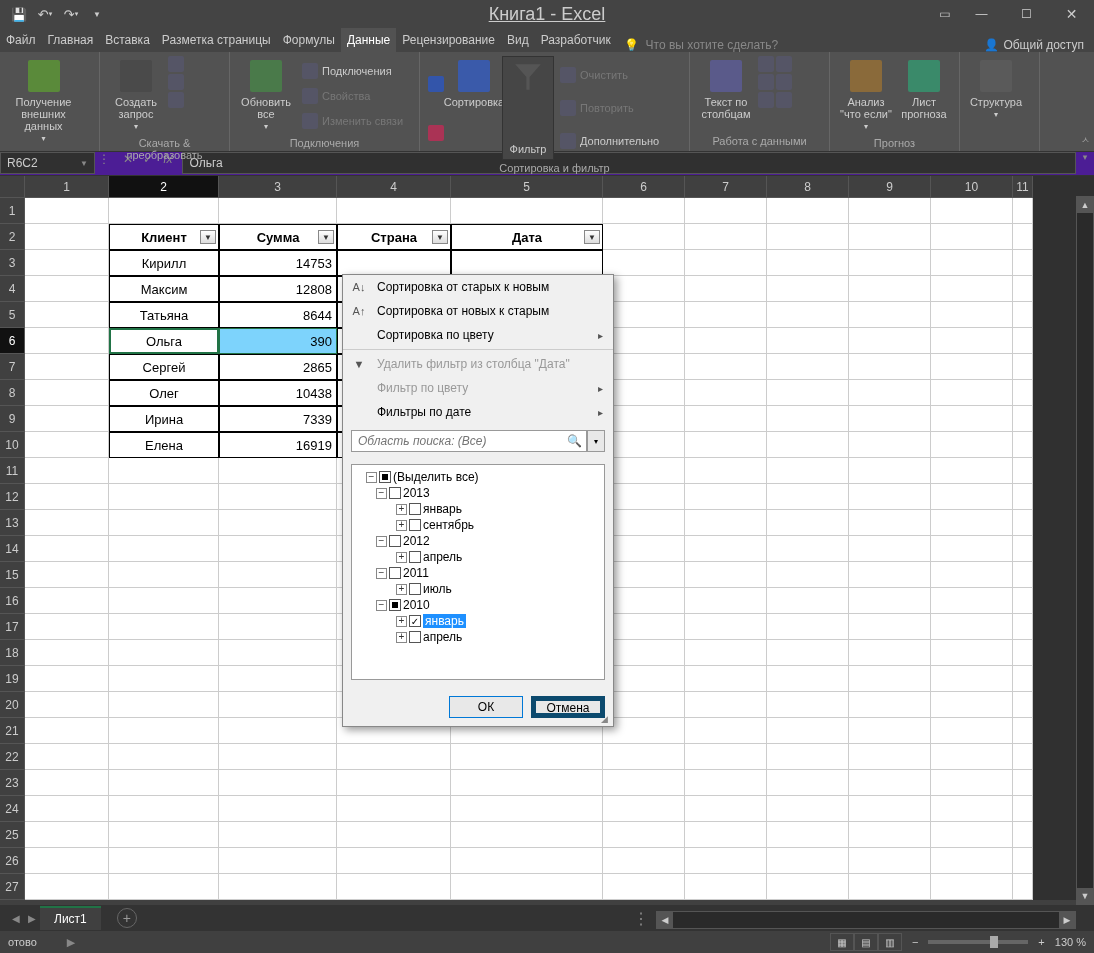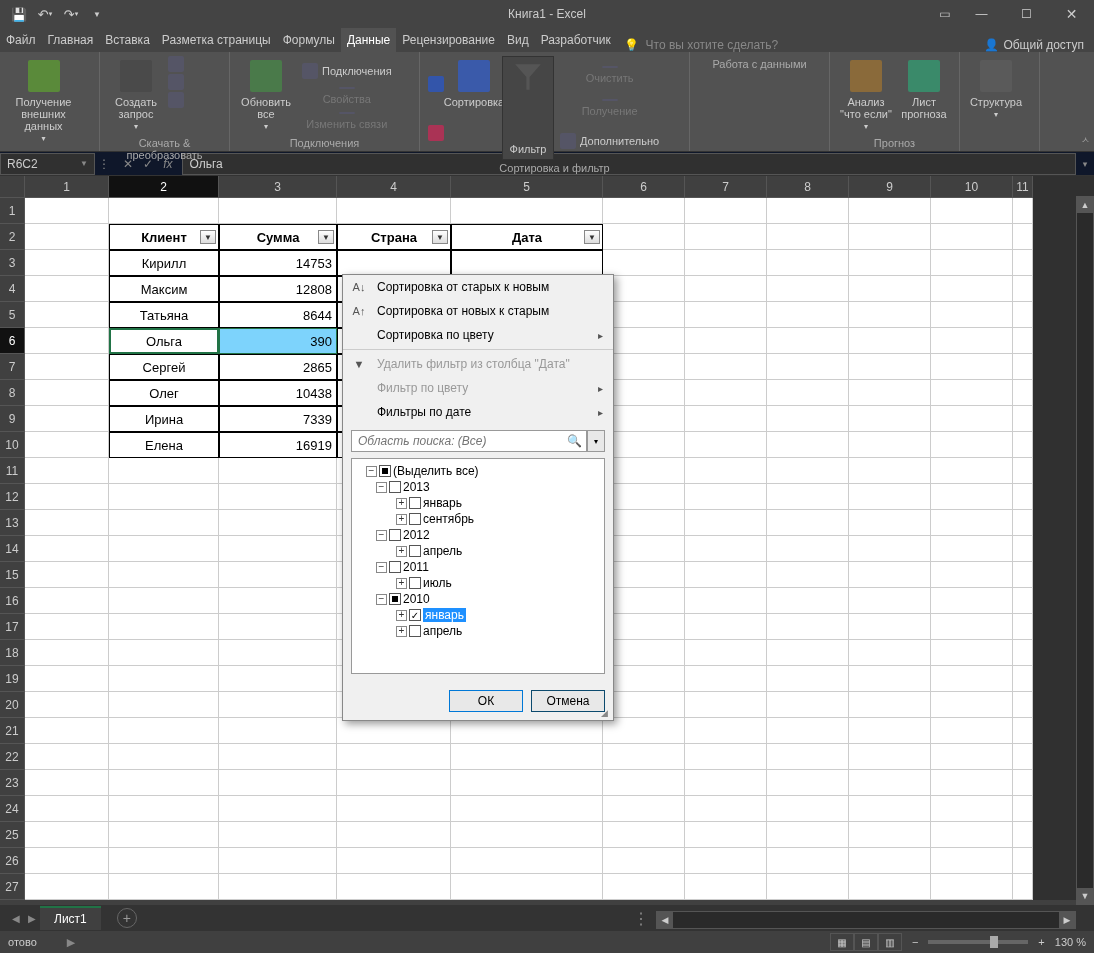--- a/index.html
+++ b/index.html
@@ -2,21 +2,21 @@
 <html><head>
 <meta charset="utf-8">
 <style>
 * { margin:0; padding:0; box-sizing:border-box; font-family:'Segoe UI',Arial,sans-serif; }
 body { background:#404040; width:1094px; height:953px; overflow:hidden; position:relative; }
 
 
 .titlebar { height:28px; background:#444; display:flex; align-items:center; color:#ccc; font-size:12px; position:relative; }
 .qat { display:flex; gap:8px; padding:0 10px; align-items:center; }
 .qat-btn { width:18px; height:18px; display:flex; align-items:center; justify-content:center; cursor:pointer; color:#ccc; font-size:13px; }
-.title-text { position:absolute; left:50%; transform:translateX(-50%); font-size:12px; }
+.title-text { position:absolute; left:50%; transform:translateX(-50%); font-size:18px;text-decoration:underline; }
 .win-controls { position:absolute; right:0; display:flex; }
 .win-btn { width:45px; height:28px; display:flex; align-items:center; justify-content:center; color:#ccc; cursor:pointer; font-size:12px; }
 .win-btn:last-child { font-size:14px; }
 .win-ribbon-btn { width:28px; }
 
 
 .tabs { height:24px; background:#444; display:flex; align-items:flex-end; color:#ccc; font-size:12px; }
 .tab { padding:0 6px; height:24px; line-height:24px; cursor:pointer; }
 .tab.active { background:#525252; color:#fff; }
 .tell-me { color:#888; padding:0 8px; flex:1; display:flex; align-items:center; gap:6px; }
@@ -29,27 +29,27 @@
 .rgrp-body { display:flex; gap:2px; flex:1; }
 .bigbtn { width:60px; display:flex; flex-direction:column; align-items:center; justify-content:flex-start; padding:4px 2px; cursor:pointer; text-align:center; gap:2px; }
 .bigbtn.narrow { width:52px; }
 .bigbtn.wide { width:75px; }
 .bigbtn .ic { width:32px; height:32px; background:#3a7a3a; border-radius:2px; margin-bottom:2px; }
 .bigbtn.filter-active { background:#464646; border:1px solid #333;gap:48px; }
 .bigbtn .lbl { font-size:11px; line-height:12px; }
 .bigbtn .drop { font-size:8px; }
 .smallbtns { display:flex; flex-direction:column; justify-content:space-around; padding:2px; }
 .smallbtn { height:20px; padding:1px 6px 1px 2px; display:flex; align-items:center; gap:4px; cursor:pointer; font-size:11px; white-space:nowrap; }
-.smallbtn.disabled { color:#777;flex-direction:column; }
+.smallbtn.disabled { color:#777; }
 .smic { width:16px; height:16px; background:#556; display:inline-block; border-radius:2px; }
 .vstack { display:flex; flex-direction:column; gap:2px; }
 .hstack { display:flex; gap:2px; }
 
 
-.fbar { height:24px; background:#0f172a; border-bottom:1px solid #333; display:flex; align-items:center; color:#ccc; font-size:12px; }
+.fbar { height:24px; background:#4c1d95; border-bottom:1px solid #333; display:flex; align-items:flex-start; color:#ccc; font-size:12px; }
 .namebox { width:95px; height:22px; background:#303030; border:1px solid #555; padding:0 6px; display:flex; align-items:center; justify-content:space-between; }
 .fbtns { display:flex; gap:10px; padding:0 10px; color:#888; }
 .fx { font-style:italic; }
 .finput { flex:1; height:22px; background:#303030; border:1px solid #555; padding:0 6px; display:flex; align-items:center; }
 
 
 .sheet-wrap { position:relative; background:#303030; }
 .colheads { display:flex; height:22px; }
 .corner { width:25px; height:22px; background:#404040; border-right:1px solid #555; border-bottom:1px solid #555; }
 .colh { height:22px; background:#404040; color:#ccc; display:flex; align-items:center; justify-content:center; font-size:12px; border-right:1px solid #555; border-bottom:1px solid #555; cursor:pointer; }
@@ -84,21 +84,21 @@
 .fp-search .sbtn { width:22px; text-align:center; color:#555; cursor:pointer; }
 .fp-tree { margin:0 8px 8px 8px; border:1px solid #999; background:#fff; height:216px; padding:4px 4px; overflow:auto; }
 .tree-node { height:16px; display:flex; align-items:center; gap:2px; font-size:12px; white-space:nowrap; }
 .pm { width:11px; height:11px; border:1px solid #888; display:inline-flex; align-items:center; justify-content:center; font-size:10px; line-height:1; color:#333; cursor:pointer; background:#fff; }
 .cb { width:12px; height:12px; border:1px solid #555; display:inline-flex; align-items:center; justify-content:center; font-size:9px; cursor:pointer; background:#fff; }
 .cb.part { background:#fff; position:relative; }
 .cb.part::after { content:''; position:absolute; inset:2px; background:#000; }
 .cb.chk::after { content:'✓'; font-size:10px; }
 .tree-lbl.hl { background:#1e90ff; color:#fff; padding:0 2px; }
 .fp-btns { display:flex; justify-content:flex-end; gap:8px; padding:8px; }
-.fp-btn { width:74px; height:22px; border:1px solid #0c4a6e; background:#e8e8e8; font-size:12px; cursor:pointer; }
+.fp-btn { width:74px; height:22px; border:5px solid #0c4a6e; background:#e8e8e8; font-size:12px; cursor:pointer; }
 .fp-btn.primary { border:1px solid #0078d7; }
 .fp-resize { position:absolute; right:2px; bottom:2px; width:10px; height:10px; color:#888; font-size:9px; cursor:nwse-resize; }
 
 
 .status { position:absolute; bottom:0; left:0; right:0; height:22px; background:#404040; color:#ccc; display:flex; align-items:center; font-size:11px; padding:0 8px; }
 .status .right { margin-left:auto; display:flex; align-items:center; gap:10px; }
 .view-btns { display:flex; gap:0; }
 .view-btn { width:24px; height:18px; border:1px solid #555; display:flex; align-items:center; justify-content:center; font-size:10px; cursor:pointer; }
 .zoom-slider { width:100px; height:4px; background:#666; position:relative; }
 .zoom-slider .thumb { position:absolute; width:8px; height:12px; background:#aaa; top:-4px; left:62px; }
@@ -213,31 +213,51 @@
           <div class="ic" style="background:#555;clip-path:polygon(10% 10%,90% 10%,55% 50%,55% 90%,45% 90%,45% 50%)"></div>
           <span class="lbl">Фильтр</span>
         </div>
       <div class="smallbtns">
         <div class="smallbtn disabled">
             <span class="smic"></span>
             <span>Очистить</span>
           </div>
         <div class="smallbtn disabled">
             <span class="smic"></span>
-            <span>Получение</span>
+            <span>Повторить</span>
           </div>
         <div class="smallbtn">
             <span class="smic"></span>
             <span>Дополнительно</span>
           </div>
       </div>
     </div>
     <div class="rgrp-name">Сортировка и фильтр</div>
   </div>
   <div class="rgrp" style="width:140px">
+    <div class="rgrp-body">
+      <div class="bigbtn">
+          <div class="ic" style="background:#5a5a8a"></div>
+          <span class="lbl">Текст по столбцам</span>
+        </div>
+      <div class="vstack" style="gap:2px">
+          <div class="hstack">
+            <span class="smic"></span>
+            <span class="smic"></span>
+          </div>
+          <div class="hstack">
+            <span class="smic"></span>
+            <span class="smic"></span>
+          </div>
+          <div class="hstack">
+            <span class="smic"></span>
+            <span class="smic"></span>
+          </div>
+        </div>
+    </div>
     <div class="rgrp-name">Работа с данными</div>
   </div>
   <div class="rgrp" style="width:130px">
     <div class="rgrp-body">
       <div class="bigbtn">
           <div class="ic" style="background:#8a6a3a"></div>
           <span class="lbl">Анализ "что если"</span>
           <span class="drop">▾</span>
         </div>
       <div class="bigbtn narrow">
@@ -693,21 +713,21 @@
       <span>Удалить фильтр из столбца "Дата"</span>
     </div>
   <div class="fp-item disabled">
       <span>Фильтр по цвету</span>
       <span class="arw">▸</span>
     </div>
   <div class="fp-item">
       <span>Фильтры по дате</span>
       <span class="arw">▸</span>
     </div>
-  <div style="display:flex;align-items:center;margin:6px 8px 6px 8px;gap:0">
+  <div style="display:flex;align-items:center;margin:6px 8px 12px 8px;gap:0">
     <div class="fp-search" style="flex:1;margin:0">
       <input placeholder="Область поиска: (Все)" style="">
       <span class="sbtn">🔍</span>
     </div>
     <span class="dbtn" style="border:1px solid #999;height:22px;width:18px;display:flex;align-items:center;justify-content:center;font-size:8px;background:#e8e8e8;cursor:pointer">▾</span>
   </div>
   <div class="fp-tree">
     <div class="tree-node" style="padding-left:10px">
         <span class="pm">−</span>
         <span class="cb part"></span>

